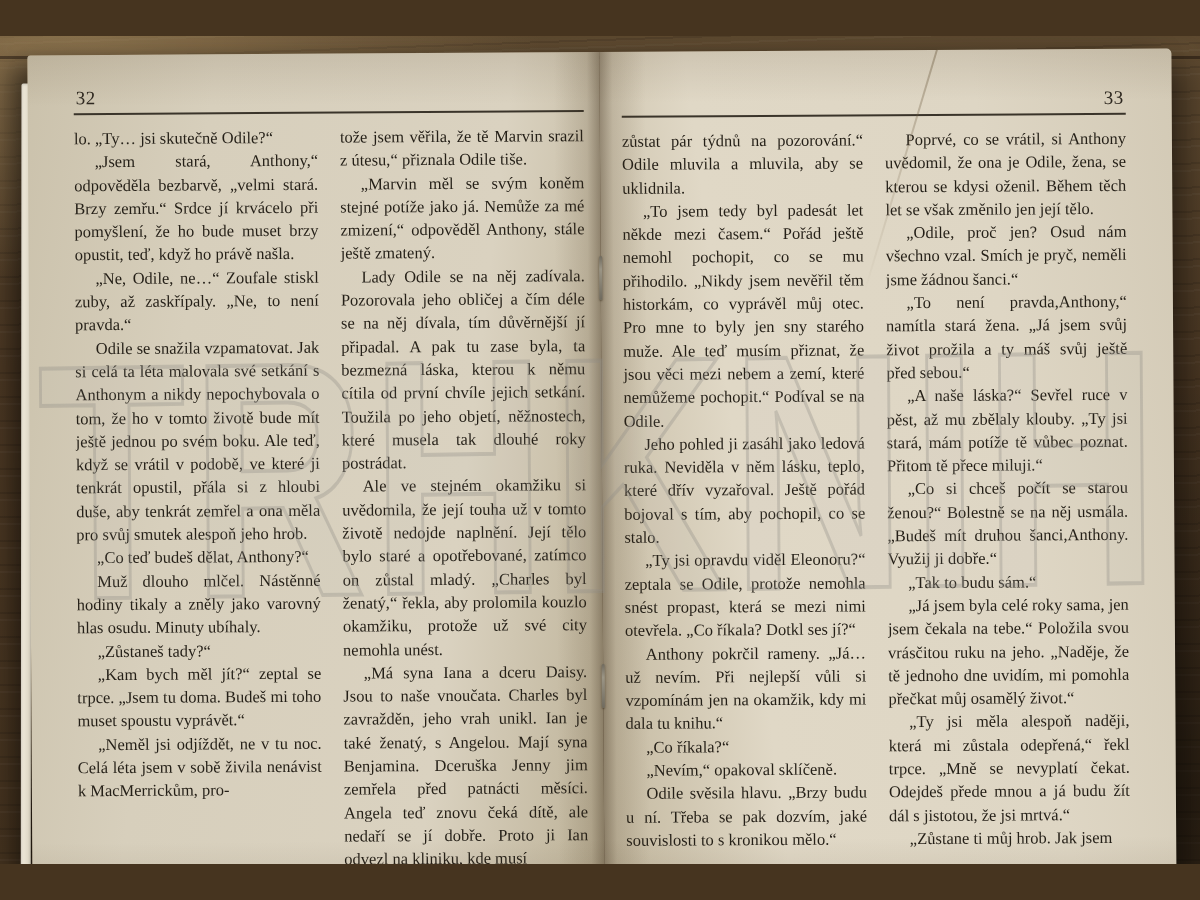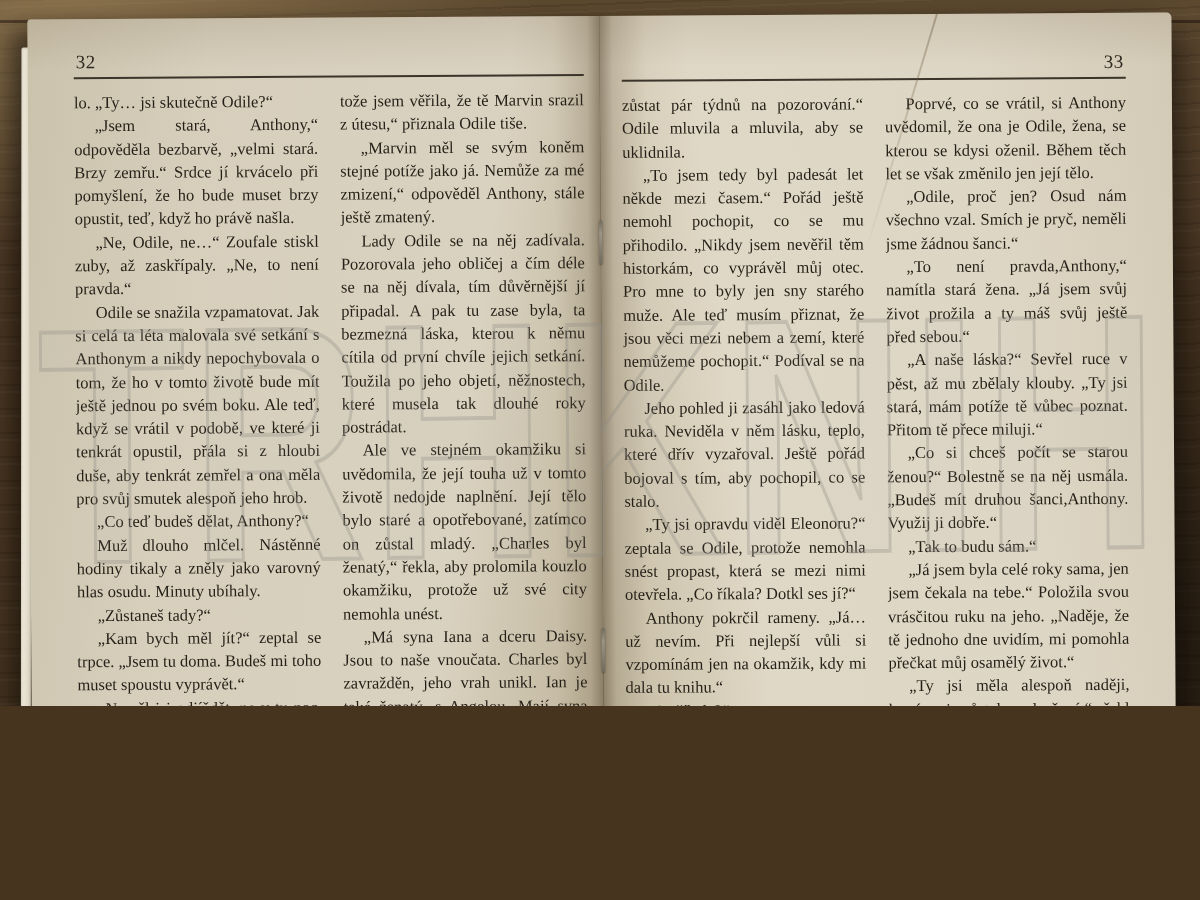--- a/index.html
+++ b/index.html
@@ -2,21 +2,21 @@
 <html lang="cs"><head>
 <meta charset="utf-8">
 <style>
   html, body {
     margin: 0; padding: 0;
     width: 1200px; height: 900px;
     overflow: hidden;
     background: #46341f;
     font-family: "Liberation Serif", serif;
   }
-  .scene { position: relative; width: 1200px; height: 706px; overflow: hidden; }
+  .scene { position: relative; width: 1200px; height: 828px; overflow: hidden; margin-top: 36px; }
 
   
   .wood {
     position: absolute; inset: 0;
     background:
       radial-gradient(760px 430px at 6% -2%, rgba(176,148,102,0.55), rgba(176,148,102,0) 62%),
       radial-gradient(950px 680px at 102% 92%, rgba(0,0,0,0.40), rgba(0,0,0,0) 65%),
       repeating-linear-gradient(178deg,
         rgba(0,0,0,0.11) 0 2px, rgba(0,0,0,0) 2px 7px,
         rgba(255,255,255,0.03) 7px 9px, rgba(0,0,0,0) 9px 24px),

